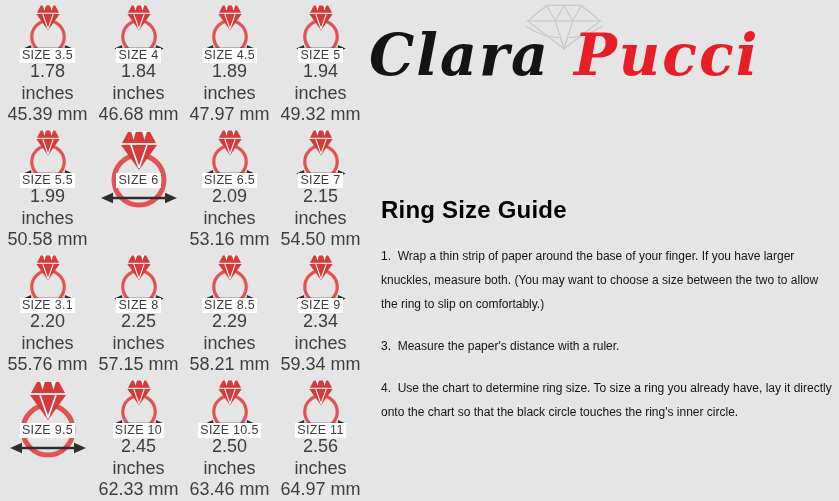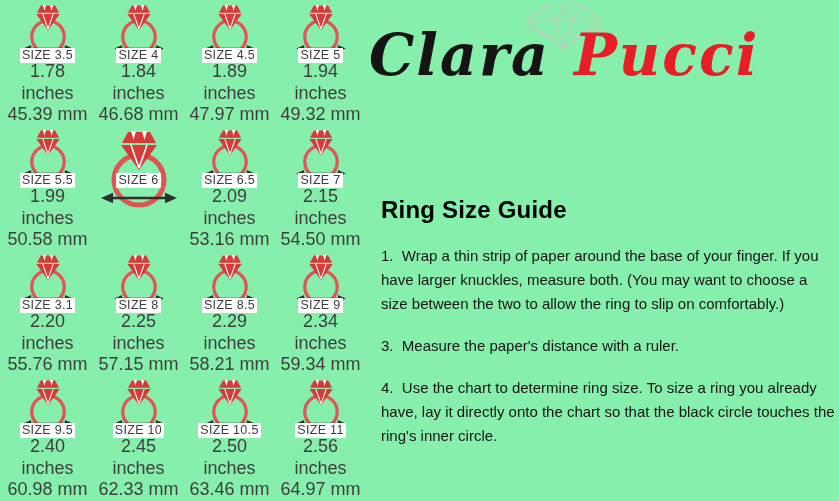--- a/index.html
+++ b/index.html
@@ -8,21 +8,21 @@
     --brand-red:#e81e26;
     --brand-black:#141414;
     --logo-diamond-gray:#c8c8c8;
     --arrow-dark:#2e2e2e;
     --label-text:#3c3c3c;
     --measure-text:#3e3e3e;
     --body-text:#141414;
   }
   html,body{margin:0;padding:0;background:#fff;}
   .canvas{
-    position:relative;width:839px;height:501px;background:#86efac;overflow:hidden;
+    position:relative;width:839px;height:501px;background:#e5e5e5;overflow:hidden;
     font-family:"Liberation Sans", sans-serif;
   }
 
   
   .rings-grid{
     position:absolute;left:2px;top:0;
     display:grid;grid-template-columns:repeat(4,91px);grid-auto-rows:125px;
   }
   .ring-cell{position:relative;display:flex;flex-direction:column;align-items:center;}
   .ring-art{margin-top:3px;width:90px;height:82px;display:block;}
@@ -46,21 +46,21 @@
   .logo-diamond{position:absolute;left:146px;top:2px;width:98px;height:52px;}
   .logo-diamond *{stroke:var(--logo-diamond-gray);stroke-width:1.4;fill:none;}
   .logo-words{position:absolute;left:0;top:26px;white-space:nowrap;
     font-family:"DejaVu Serif", serif;font-style:italic;font-weight:bold;font-size:57px;line-height:1;}
   .brand-first{color:var(--brand-black);letter-spacing:2px;}
   .brand-second{color:var(--brand-red);margin-left:24px;letter-spacing:2px;}
   .heading{
     margin:92px 0 0 0;font-size:24px;font-weight:bold;color:#000;
     letter-spacing:0.2px;font-family:"Liberation Sans", sans-serif;
   }
-  .instr{margin:18px 0 0 0;font-size:15px;line-height:24px;color:var(--body-text);}
+  .instr{margin:18px 0 0 0;font-size:12px;line-height:24px;color:var(--body-text);}
   .instr.first{margin-top:20px;}
 </style>
 </head>
 <body>
 
 <div class="canvas">
 
   <div id="rings-grid" class="rings-grid">
   <div class="ring-cell">
     <svg class="ring-art" viewBox="0 0 90 82">
@@ -369,24 +369,20 @@
         <path class="dmd-cut" d="M37,17 L45,40 M53,17 L45,40"></path>
       </g>
       <g>
         <line class="arrow-line" x1="16" y1="70" x2="74" y2="70"></line>
         <polygon class="arrow-head" points="7,70 19,64.8 19,75.2"></polygon>
         <polygon class="arrow-head" points="83,70 71,64.8 71,75.2"></polygon>
       </g>
     </svg>
     <div class="size-label-wrap">
       <span class="size-label">SIZE 9.5</span>
-    </div>
-    <div class="measure">
-      <div>2.40 inches</div>
-      <div>60.98 mm</div>
     </div>
   </div>
 
   <div class="ring-cell">
     <svg class="ring-art" viewBox="0 0 90 82">
       <circle class="band" cx="45" cy="52" r="25"></circle>
       <g>
         <polygon class="dmd-crown" points="28,15 34,4 56,4 62,15"></polygon>
         <polygon class="dmd-pav" points="27,17 63,17 45,42"></polygon>
         <polygon class="dmd-notch" points="37,3 42,3 39.5,12"></polygon>

